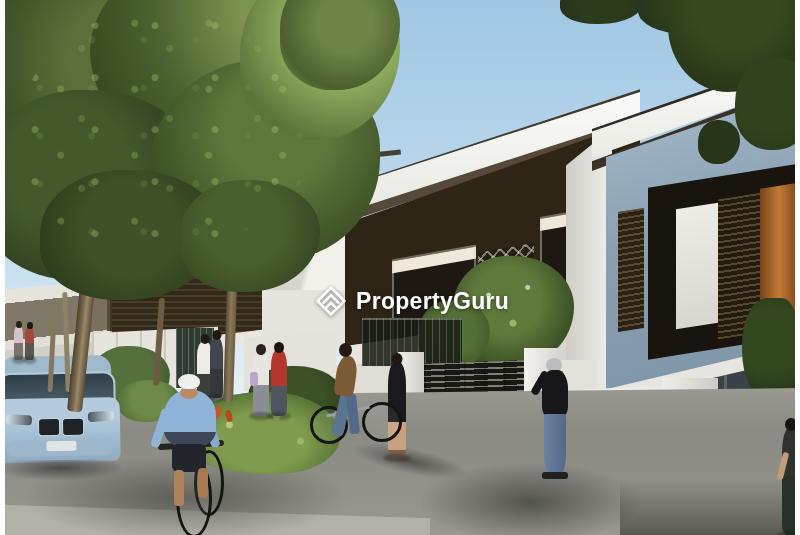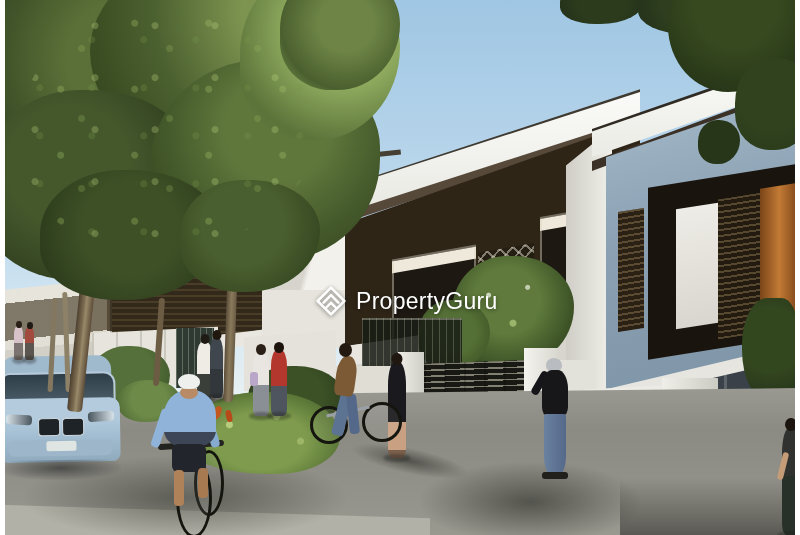--- a/index.html
+++ b/index.html
@@ -11,21 +11,21 @@
   .blob{position:absolute;border-radius:48% 52% 55% 45%/52% 48% 58% 42%;}
   .trunk{position:absolute;border-radius:4px;}
   .person{position:absolute;border-radius:38% 38% 26% 26%/24% 24% 10% 10%;}
   .person::before{content:"";position:absolute;left:50%;top:calc(var(--head,10px) * -0.85);transform:translateX(-50%);
     width:var(--head,10px);height:calc(var(--head,10px) * 1.12);border-radius:50%;background:var(--hair,#2a2018);}
   .person::after{content:"";position:absolute;left:50%;bottom:-4px;transform:translateX(-50%);
     width:150%;height:8px;border-radius:50%;background:rgba(30,30,25,.35);filter:blur(1px);}
   .wheel{position:absolute;border-radius:50%;border:3px solid #15150f;background:rgba(235,235,225,.08);}
   .louv{background-image:repeating-linear-gradient(180deg,rgba(170,145,100,.38) 0 2px,rgba(0,0,0,0) 2px 6px);}
   .wm{position:absolute;display:flex;align-items:center;gap:9px;filter:drop-shadow(0 1px 2px rgba(0,0,0,.45));z-index:30;}
-  .wm-text{color:var(--color-watermark,#ffffff);font-size:23px;font-weight:400;letter-spacing:.3px;line-height:1;}
+  .wm-text{color:var(--color-watermark,#ffffff);font-size:23px;font-weight:700;letter-spacing:.3px;line-height:1;}
   .bar{position:absolute;top:0;bottom:0;width:5px;background:#ffffff;z-index:40;}
 </style>
 </head>
 <body>
 
 <div class="stage">
  <div class="scene">
 
   <div class="abs" style="left:84px;top:255px;width:150px;height:128px;transform:skewY(-8deg);
     background:linear-gradient(180deg,#efede4 0 10%,#564a38 10% 54%,#e8e6dc 54% 64%,#d9d6cb 64% 100%),repeating-linear-gradient(90deg,rgba(20,18,12,.30) 0 8px,rgba(0,0,0,0) 8px 26px);background-blend-mode:multiply;"></div>

